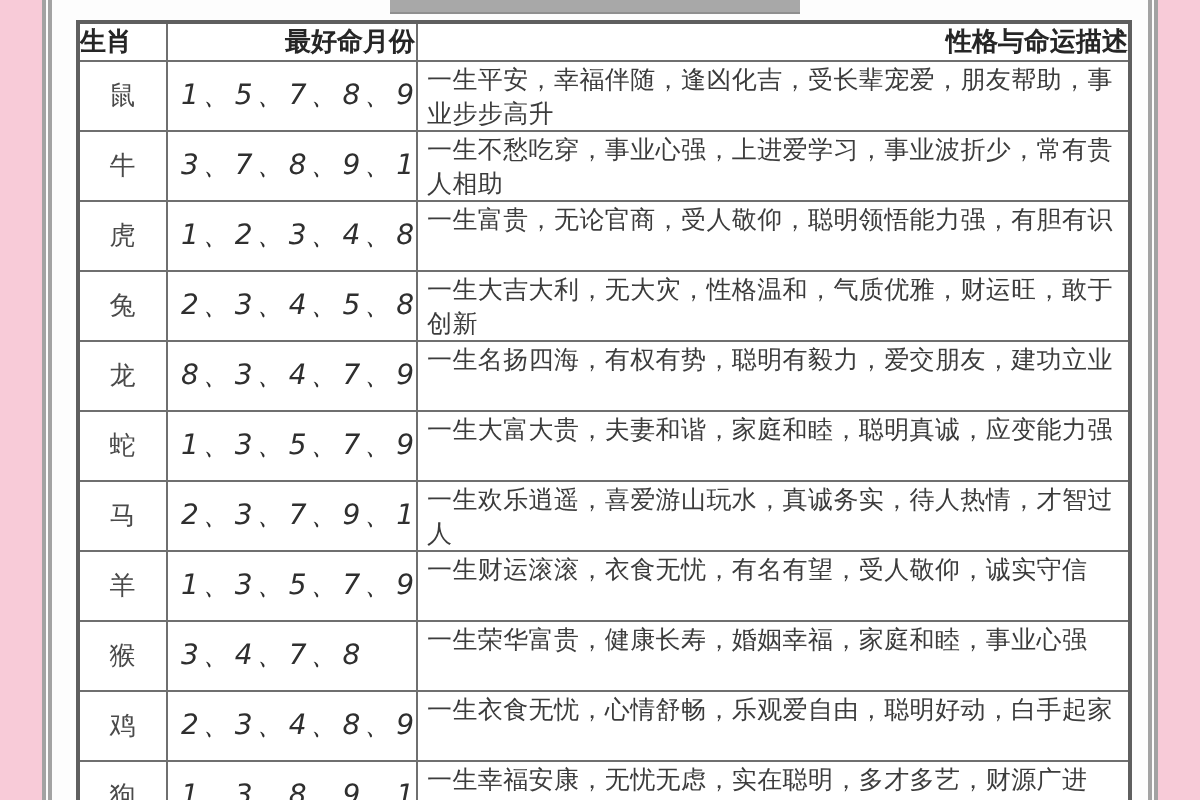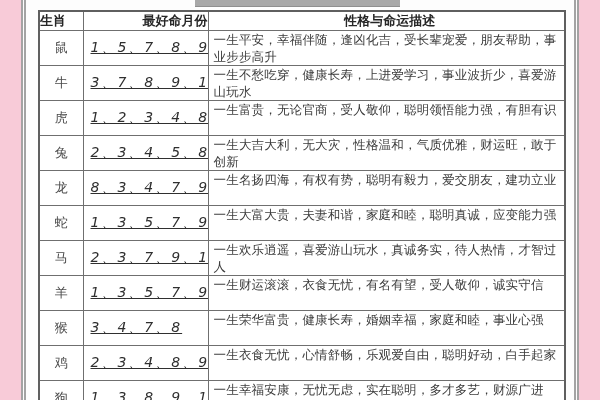--- a/index.html
+++ b/index.html
@@ -42,36 +42,35 @@
   col.c-desc   { width: 357px; }
   thead th {
     height: 19px;
     font-size: 13px;
     font-weight: bold;
     color: #262626;
     white-space: nowrap;
   }
   th.col-animal { text-align: left; }
   th.col-months { text-align: right; padding-left: 9px; }
-  th.col-description { text-align: center; padding-left: 7px; }
+  th.col-description { text-align: right; padding-left: 7px; }
   tbody tr { height: 35px; }
   td.col-animal {
     text-align: center;
     font-size: 13px;
     color: #4a4a4a;
   }
   td.col-months {
     font-size: 14px;
     font-style: italic;
     letter-spacing: 2px;
     padding-left: 7px;
     color: #2f2f2f;
     font-family: "DejaVu Sans", sans-serif;
     white-space: nowrap;
-    text-decoration: underline;
   }
   td.col-description {
     vertical-align: top;
     font-size: 12.5px;
     line-height: 16.5px;
     padding: 1px 3px 0 5px;
     color: #3c3c3c;
     letter-spacing: 0.2px;
   }
 </style>
@@ -96,21 +95,21 @@
   </thead>
   <tbody>
       <tr>
         <td class="col-animal">鼠</td>
         <td class="col-months">1、5、7、8、9</td>
         <td class="col-description">一生平安，幸福伴随，逢凶化吉，受长辈宠爱，朋友帮助，事业步步高升</td>
       </tr>
       <tr>
         <td class="col-animal">牛</td>
         <td class="col-months">3、7、8、9、10</td>
-        <td class="col-description">一生不愁吃穿，健康长寿，上进爱学习，事业波折少，喜爱游山玩水</td>
+        <td class="col-description">一生不愁吃穿，事业心强，上进爱学习，事业波折少，常有贵人相助</td>
       </tr>
       <tr>
         <td class="col-animal">虎</td>
         <td class="col-months">1、2、3、4、8</td>
         <td class="col-description">一生富贵，无论官商，受人敬仰，聪明领悟能力强，有胆有识</td>
       </tr>
       <tr>
         <td class="col-animal">兔</td>
         <td class="col-months">2、3、4、5、8</td>
         <td class="col-description">一生大吉大利，无大灾，性格温和，气质优雅，财运旺，敢于创新</td>

